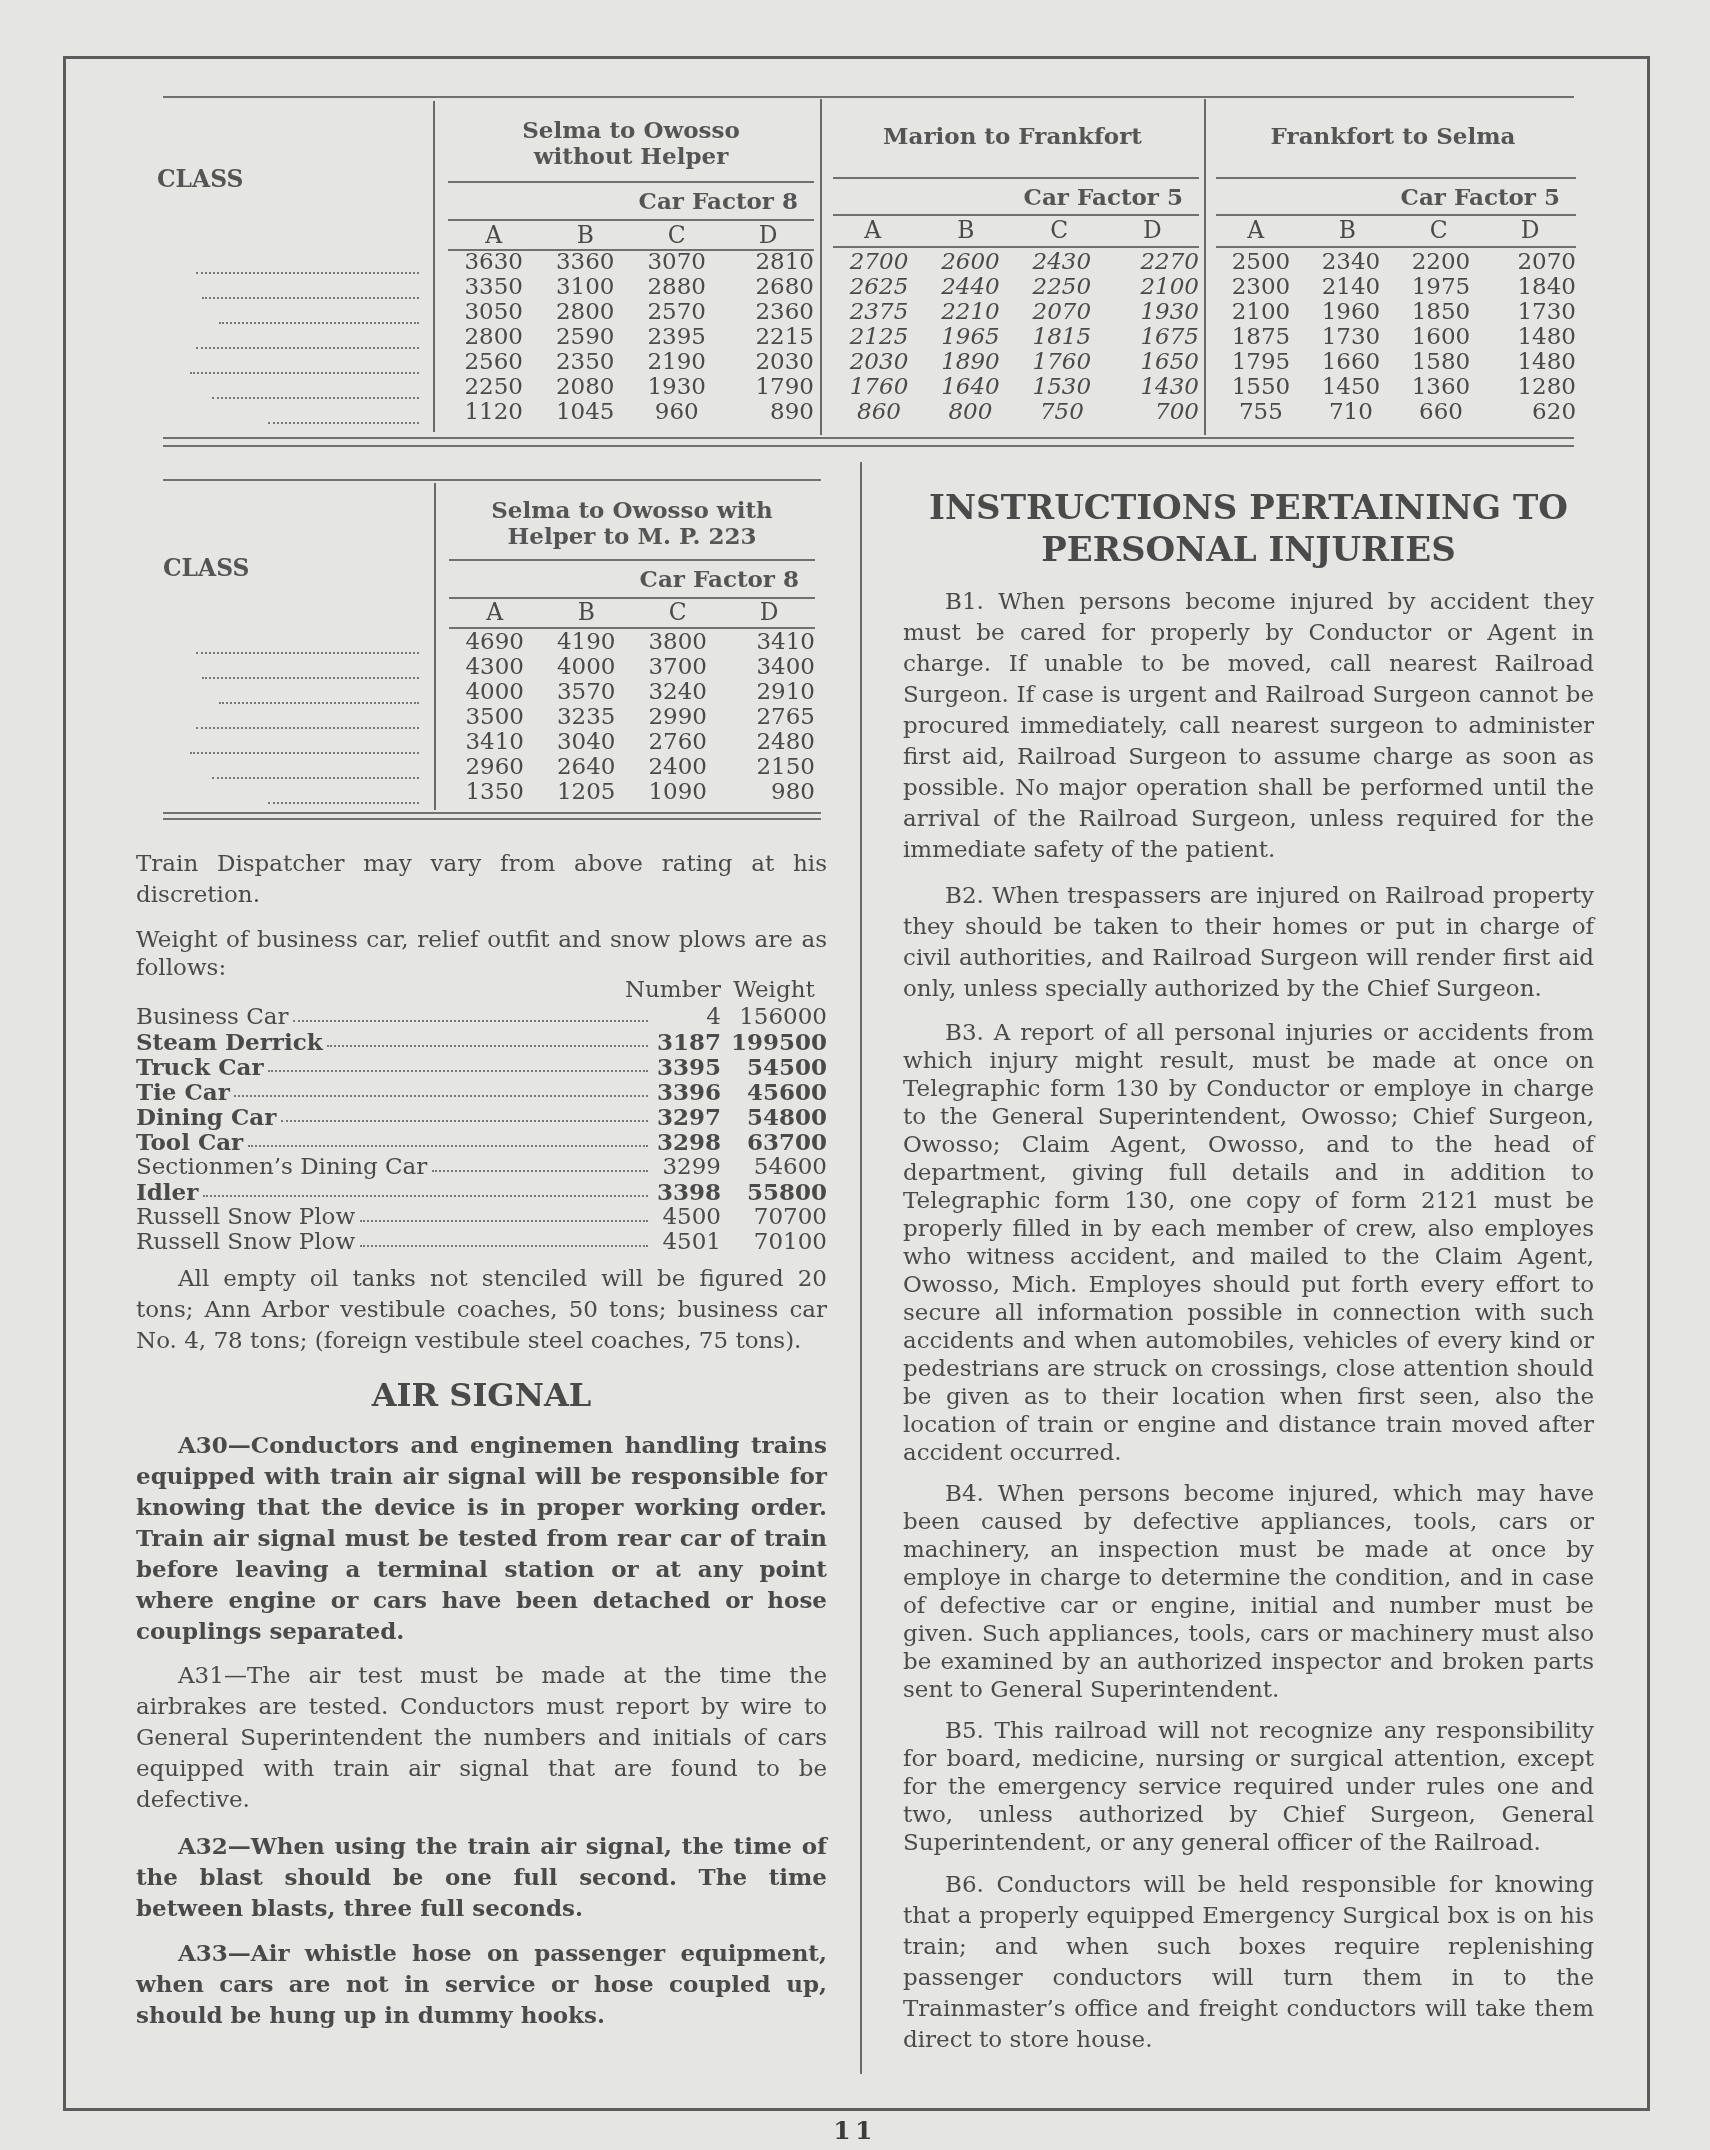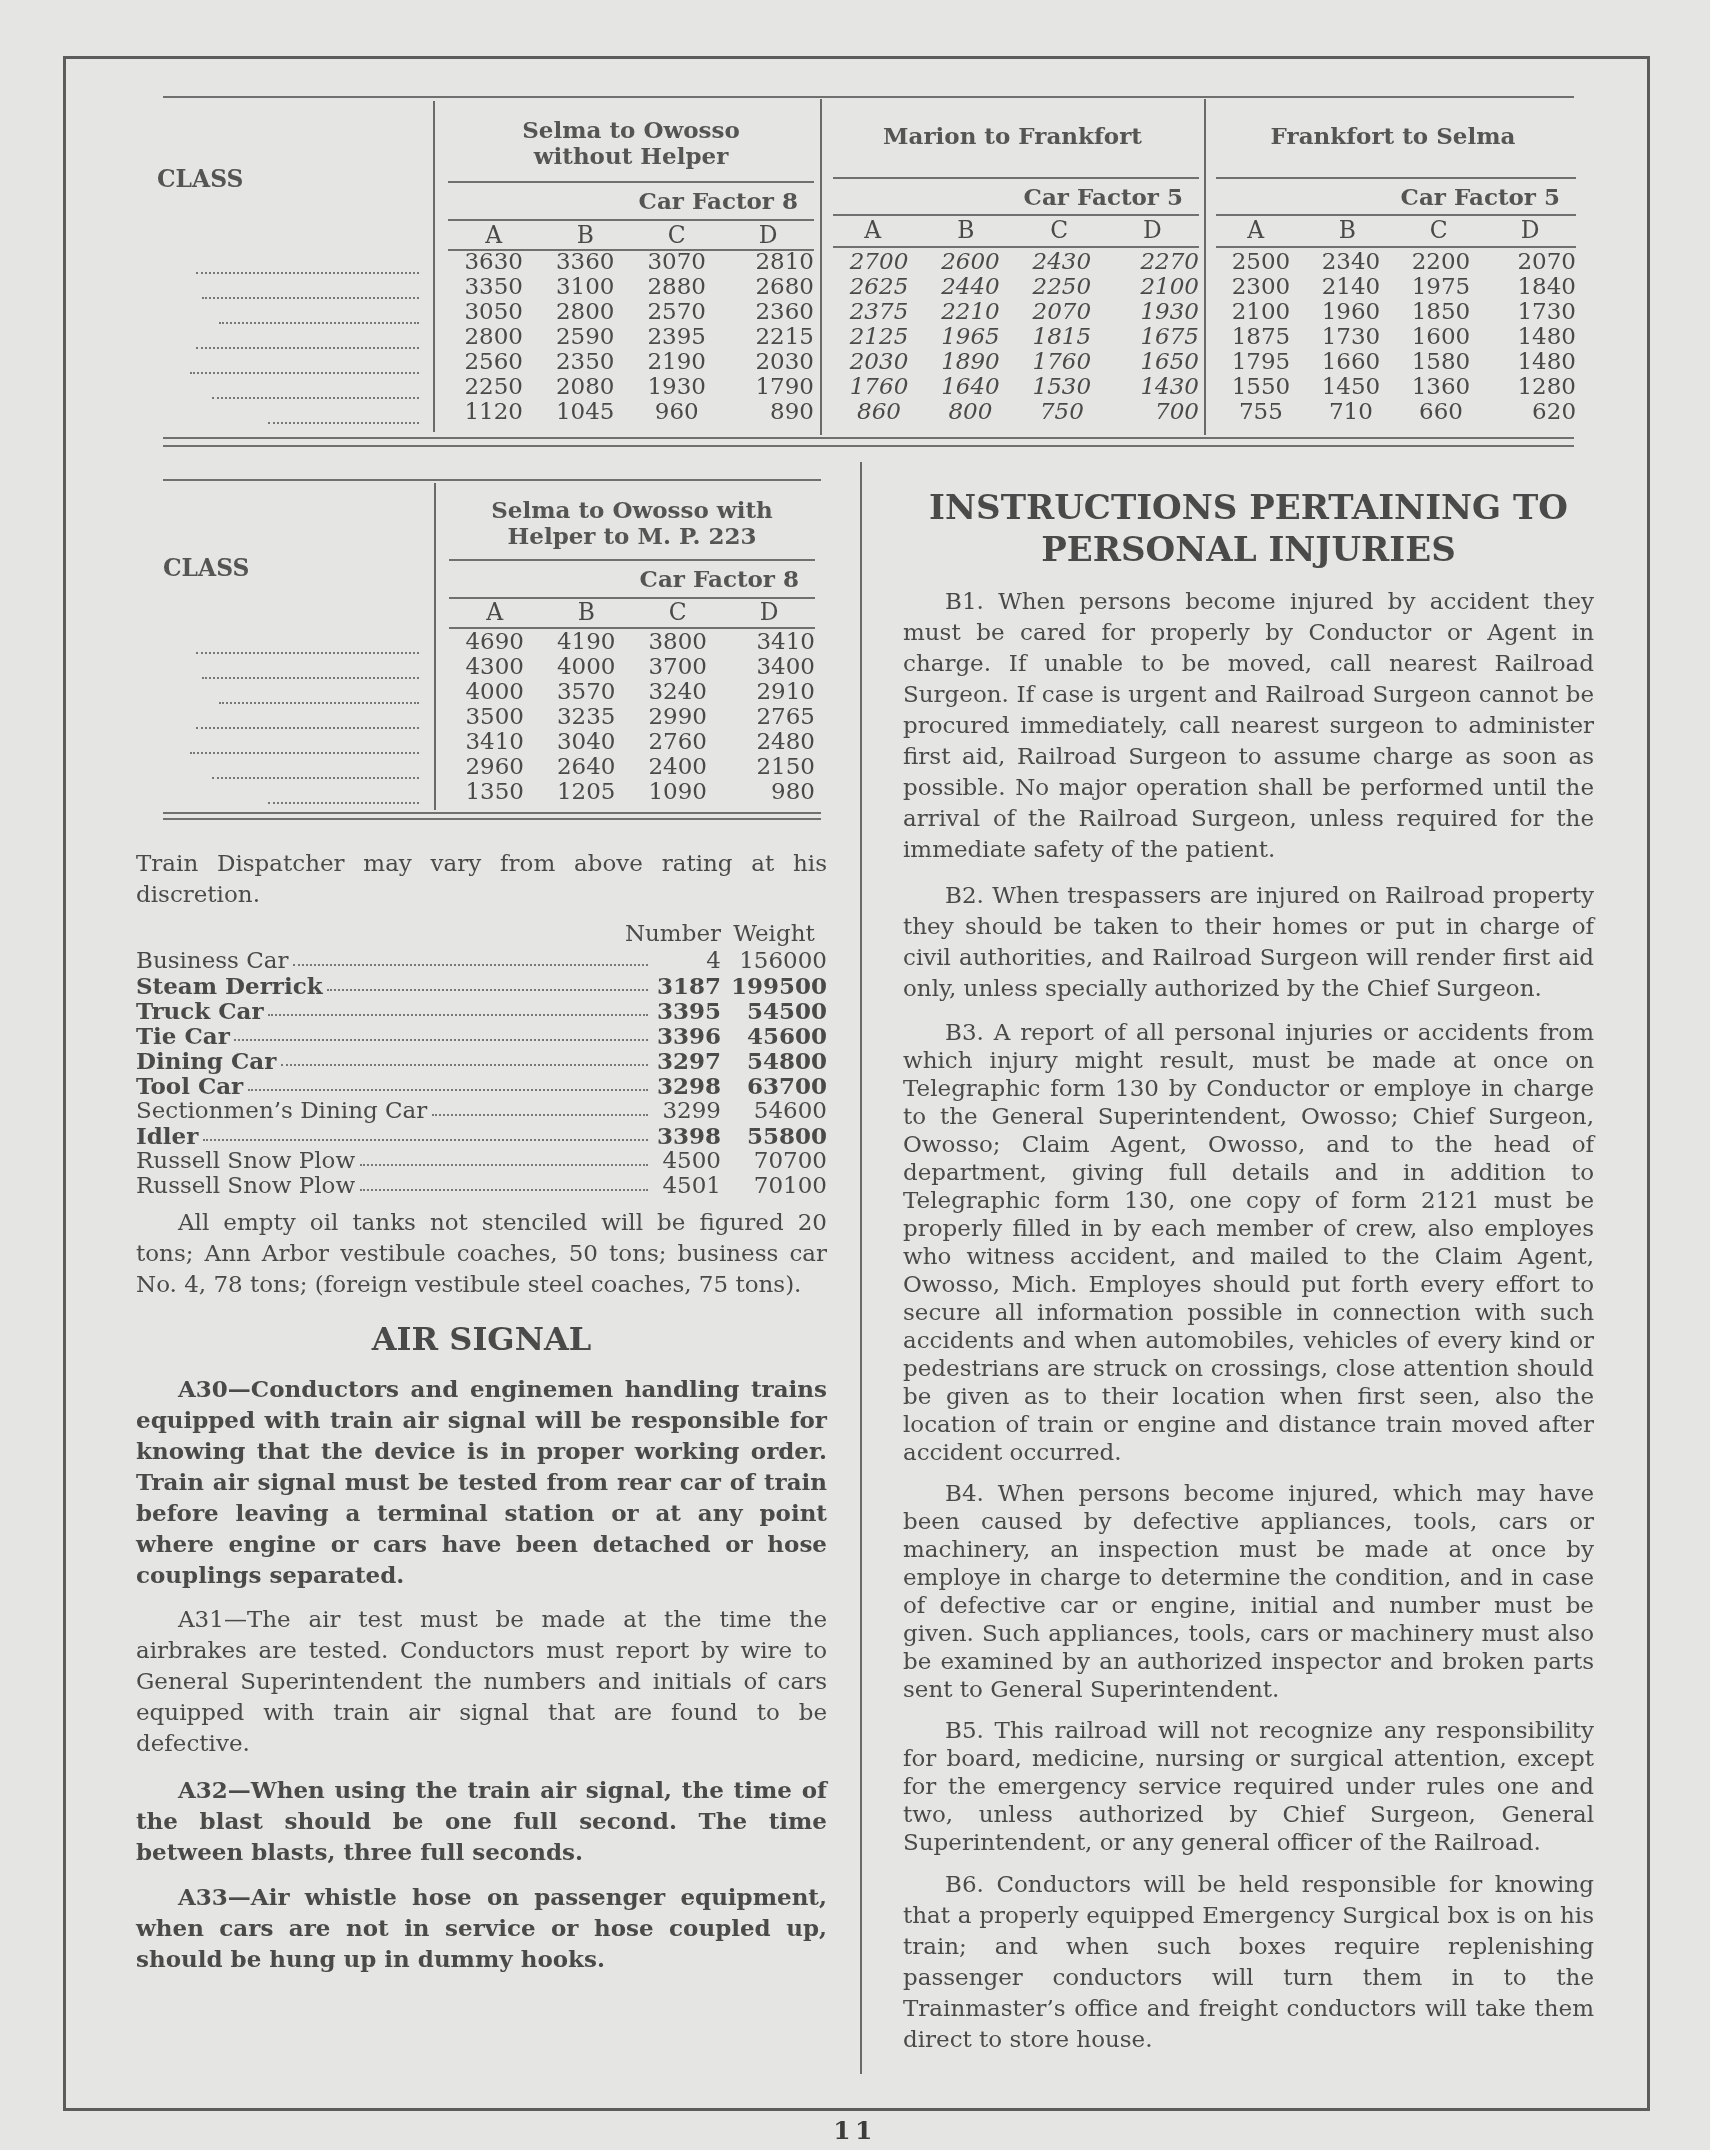--- a/index.html
+++ b/index.html
@@ -382,20 +382,21 @@
           <span>980</span>
         </div>
     </div>
   </div>
   <div class="rule" style="left:163px;top:812px;width:658px;height:2.2px;"></div>
   <div class="rule" style="left:163px;top:818px;width:658px;height:2.2px;"></div>
 </div>
 
 <div class="col-left">
   <p class="par">Train Dispatcher may vary from above rating at his discretion.</p>
+  <p class="par" style="margin-bottom:0;line-height:28px;">Weight of business car, relief outfit and snow plows are as follows:</p>
   <div class="weight-table">
     <div class="weight-head" style="margin-top:-5.9px;">
       <span>Number</span>
       <span>Weight</span>
     </div>
     <div class="weight-row">
         <span class="wname">Business Car</span>
         <span class="wdots"></span>
         <span class="wnum">4</span>
         <span class="wwt">156000</span>

